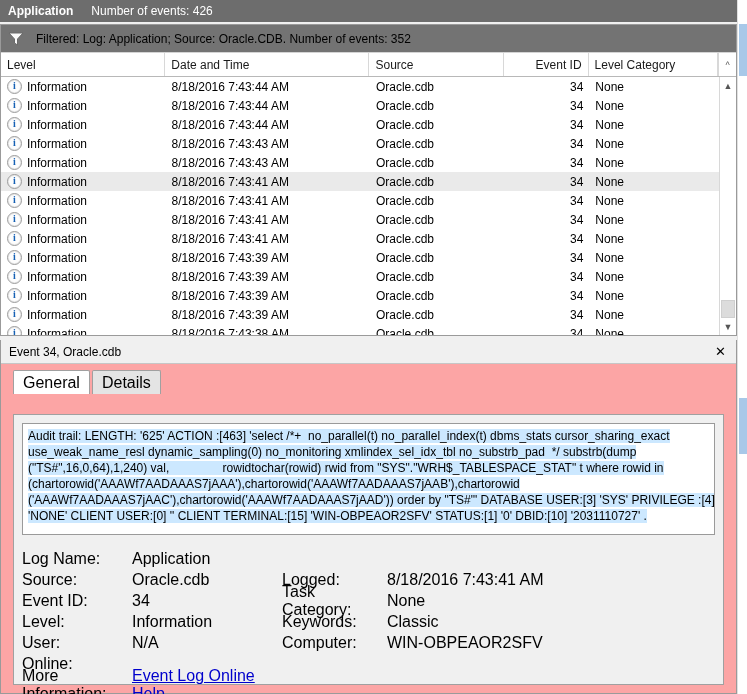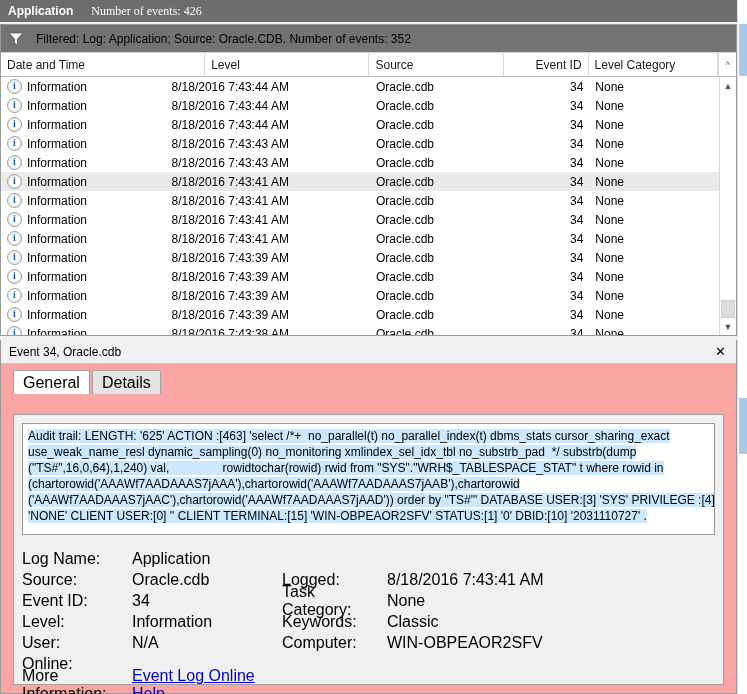--- a/index.html
+++ b/index.html
@@ -10,21 +10,21 @@
   }
   #app{position:relative;width:747px;height:694px;}
 
   
   .titlebar{
     position:absolute;left:0;top:0;width:737px;height:22px;
     background:#6d6d6d;color:#fff;display:flex;align-items:center;
     padding-left:8px;box-sizing:border-box;
   }
   .titlebar .t-name{font-weight:bold;font-size:12px;}
-  .titlebar .t-count{font-size:12px;margin-left:18px;font-family:Liberation Serif, serif;}
+  .titlebar .t-count{font-size:12px;margin-left:18px;}
 
   
   .listpanel{
     position:absolute;left:0;top:24px;width:737px;height:312px;
     background:#fff;border:1px solid #9a9a9a;box-sizing:border-box;
   }
   .filterbar{
     height:28px;display:flex;align-items:center;
     border-bottom:1px solid #d4d4d4;background:#737373;
     padding-left:7px;box-sizing:border-box;
@@ -166,22 +166,22 @@
   <div class="listpanel">
 
     <div class="filterbar">
       <svg class="funnel" viewBox="0 0 16 14">
         <polygon points="1,1 15,1 9.5,7 9.5,13 6.5,11 6.5,7" fill="#fafafa" stroke="#6a6a6a" stroke-width="1"></polygon>
       </svg>
       <span class="filtertext">Filtered: Log: Application; Source: Oracle.CDB. Number of events: 352</span>
     </div>
 
     <div class="hdrrow">
+      <div class="hcell c-level">Level</div>
       <div class="hcell c-date">Date and Time</div>
-      <div class="hcell c-level">Level</div>
       <div class="hcell c-src">Source</div>
       <div class="hcell c-eid num">Event ID</div>
       <div class="hcell c-task last">Level Category</div>
       <div class="hcorner">^</div>
     </div>
 
     <div class="listbody">
       <div class="rows" id="rows-container">
           <div class="row">
             <div class="cell c-level">

